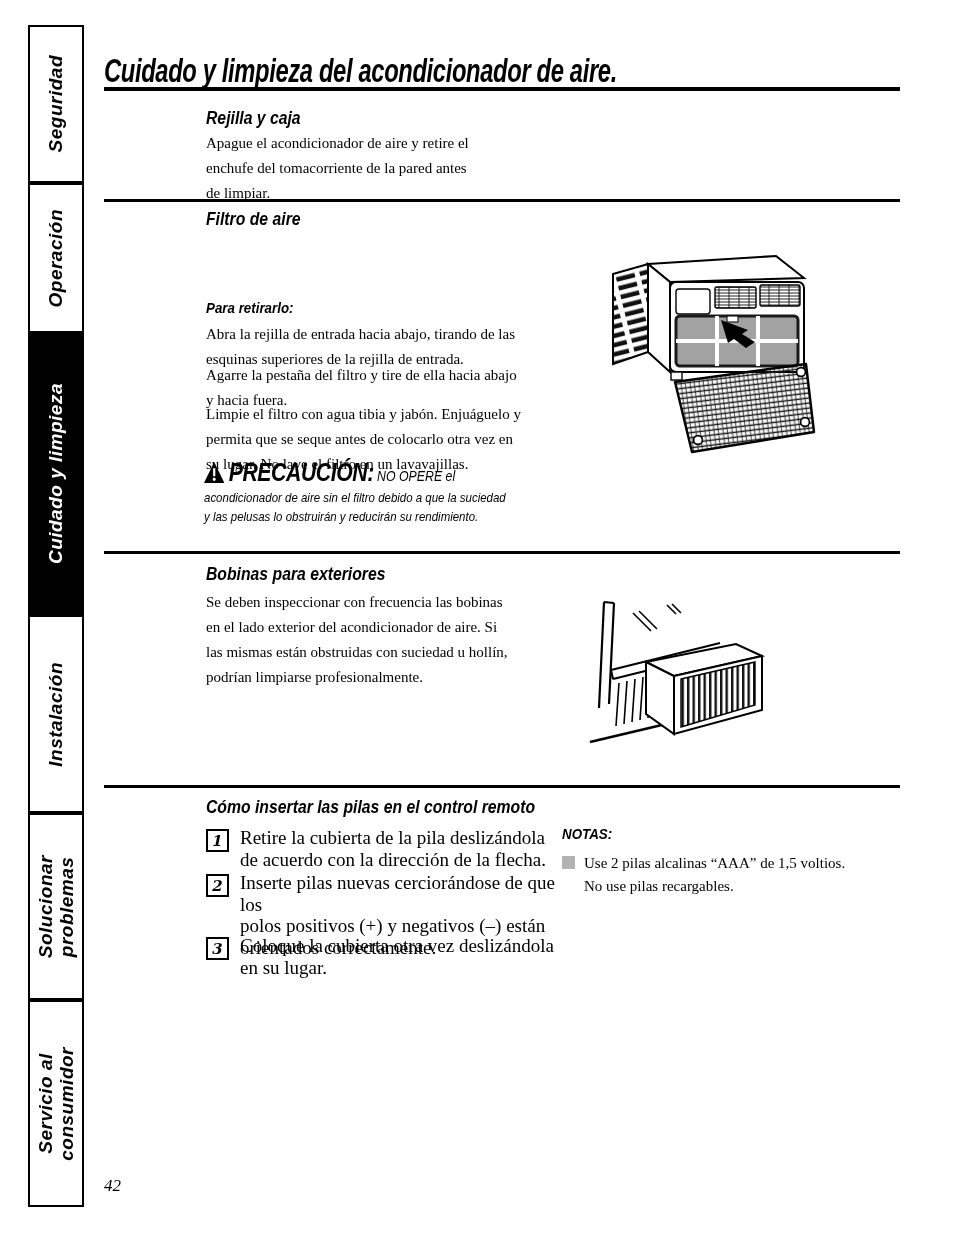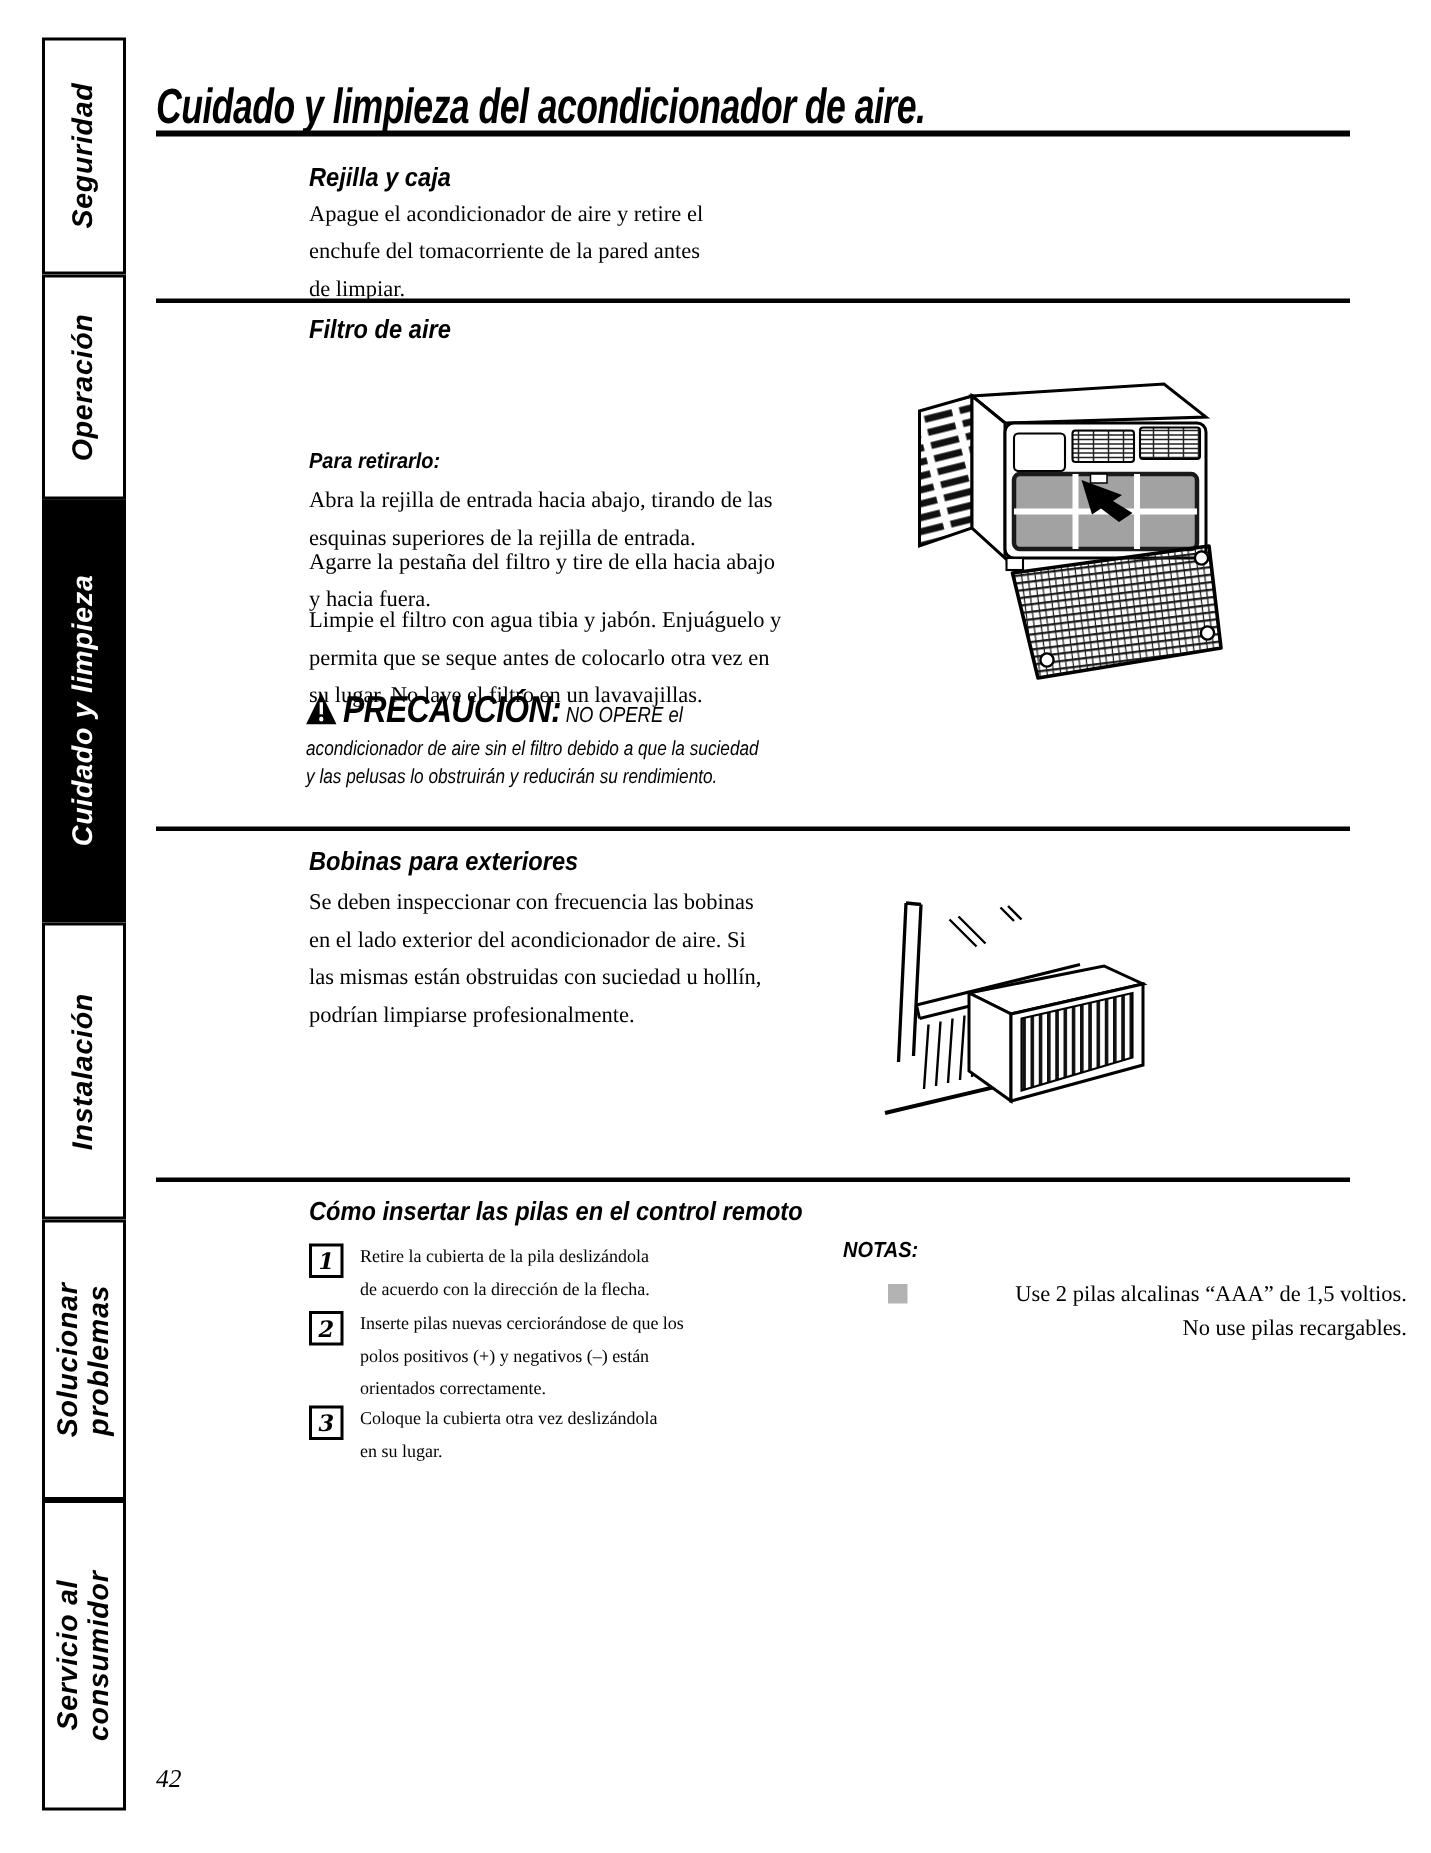--- a/index.html
+++ b/index.html
@@ -63,24 +63,24 @@
   .caution .ctext { display:block; white-space:pre-line; margin-top:2px; }
   .warn-tri { vertical-align:-2px; margin-right:5px; }
 
   
   .step { position:absolute; left:206px; display:flex; gap:11px; }
   .stepbox {
     flex:none; width:23px; height:23px; box-sizing:border-box; border:2px solid #000;
     margin-top:2px; display:flex; align-items:center; justify-content:center;
     font-family:"DejaVu Serif", serif; font-style:italic; font-weight:bold; font-size:15px;
   }
-  .steptext { width:335px; font-size:12px; line-height:21.5px; white-space:pre-line; }
-
-  
-  .nota { position:absolute; left:592px; display:flex; gap:23px;text-align:right; }
+  .steptext { width:335px; font-size:19px; line-height:21.5px; white-space:pre-line; }
+
+  
+  .nota { position:absolute; left:562px; display:flex; gap:9px; }
   .nota .sq { flex:none; width:13px; height:13px; background:#b3b3b3; margin-top:4px; }
   .notatext { width:310px; font-size:15px; line-height:22.5px; white-space:pre-line; }
 
   
   .pagenum {
     position:absolute; left:104px; top:1176px; font-style:italic; font-size:17px;
   }
   .illus { position:absolute; }
 </style>
 </head>

